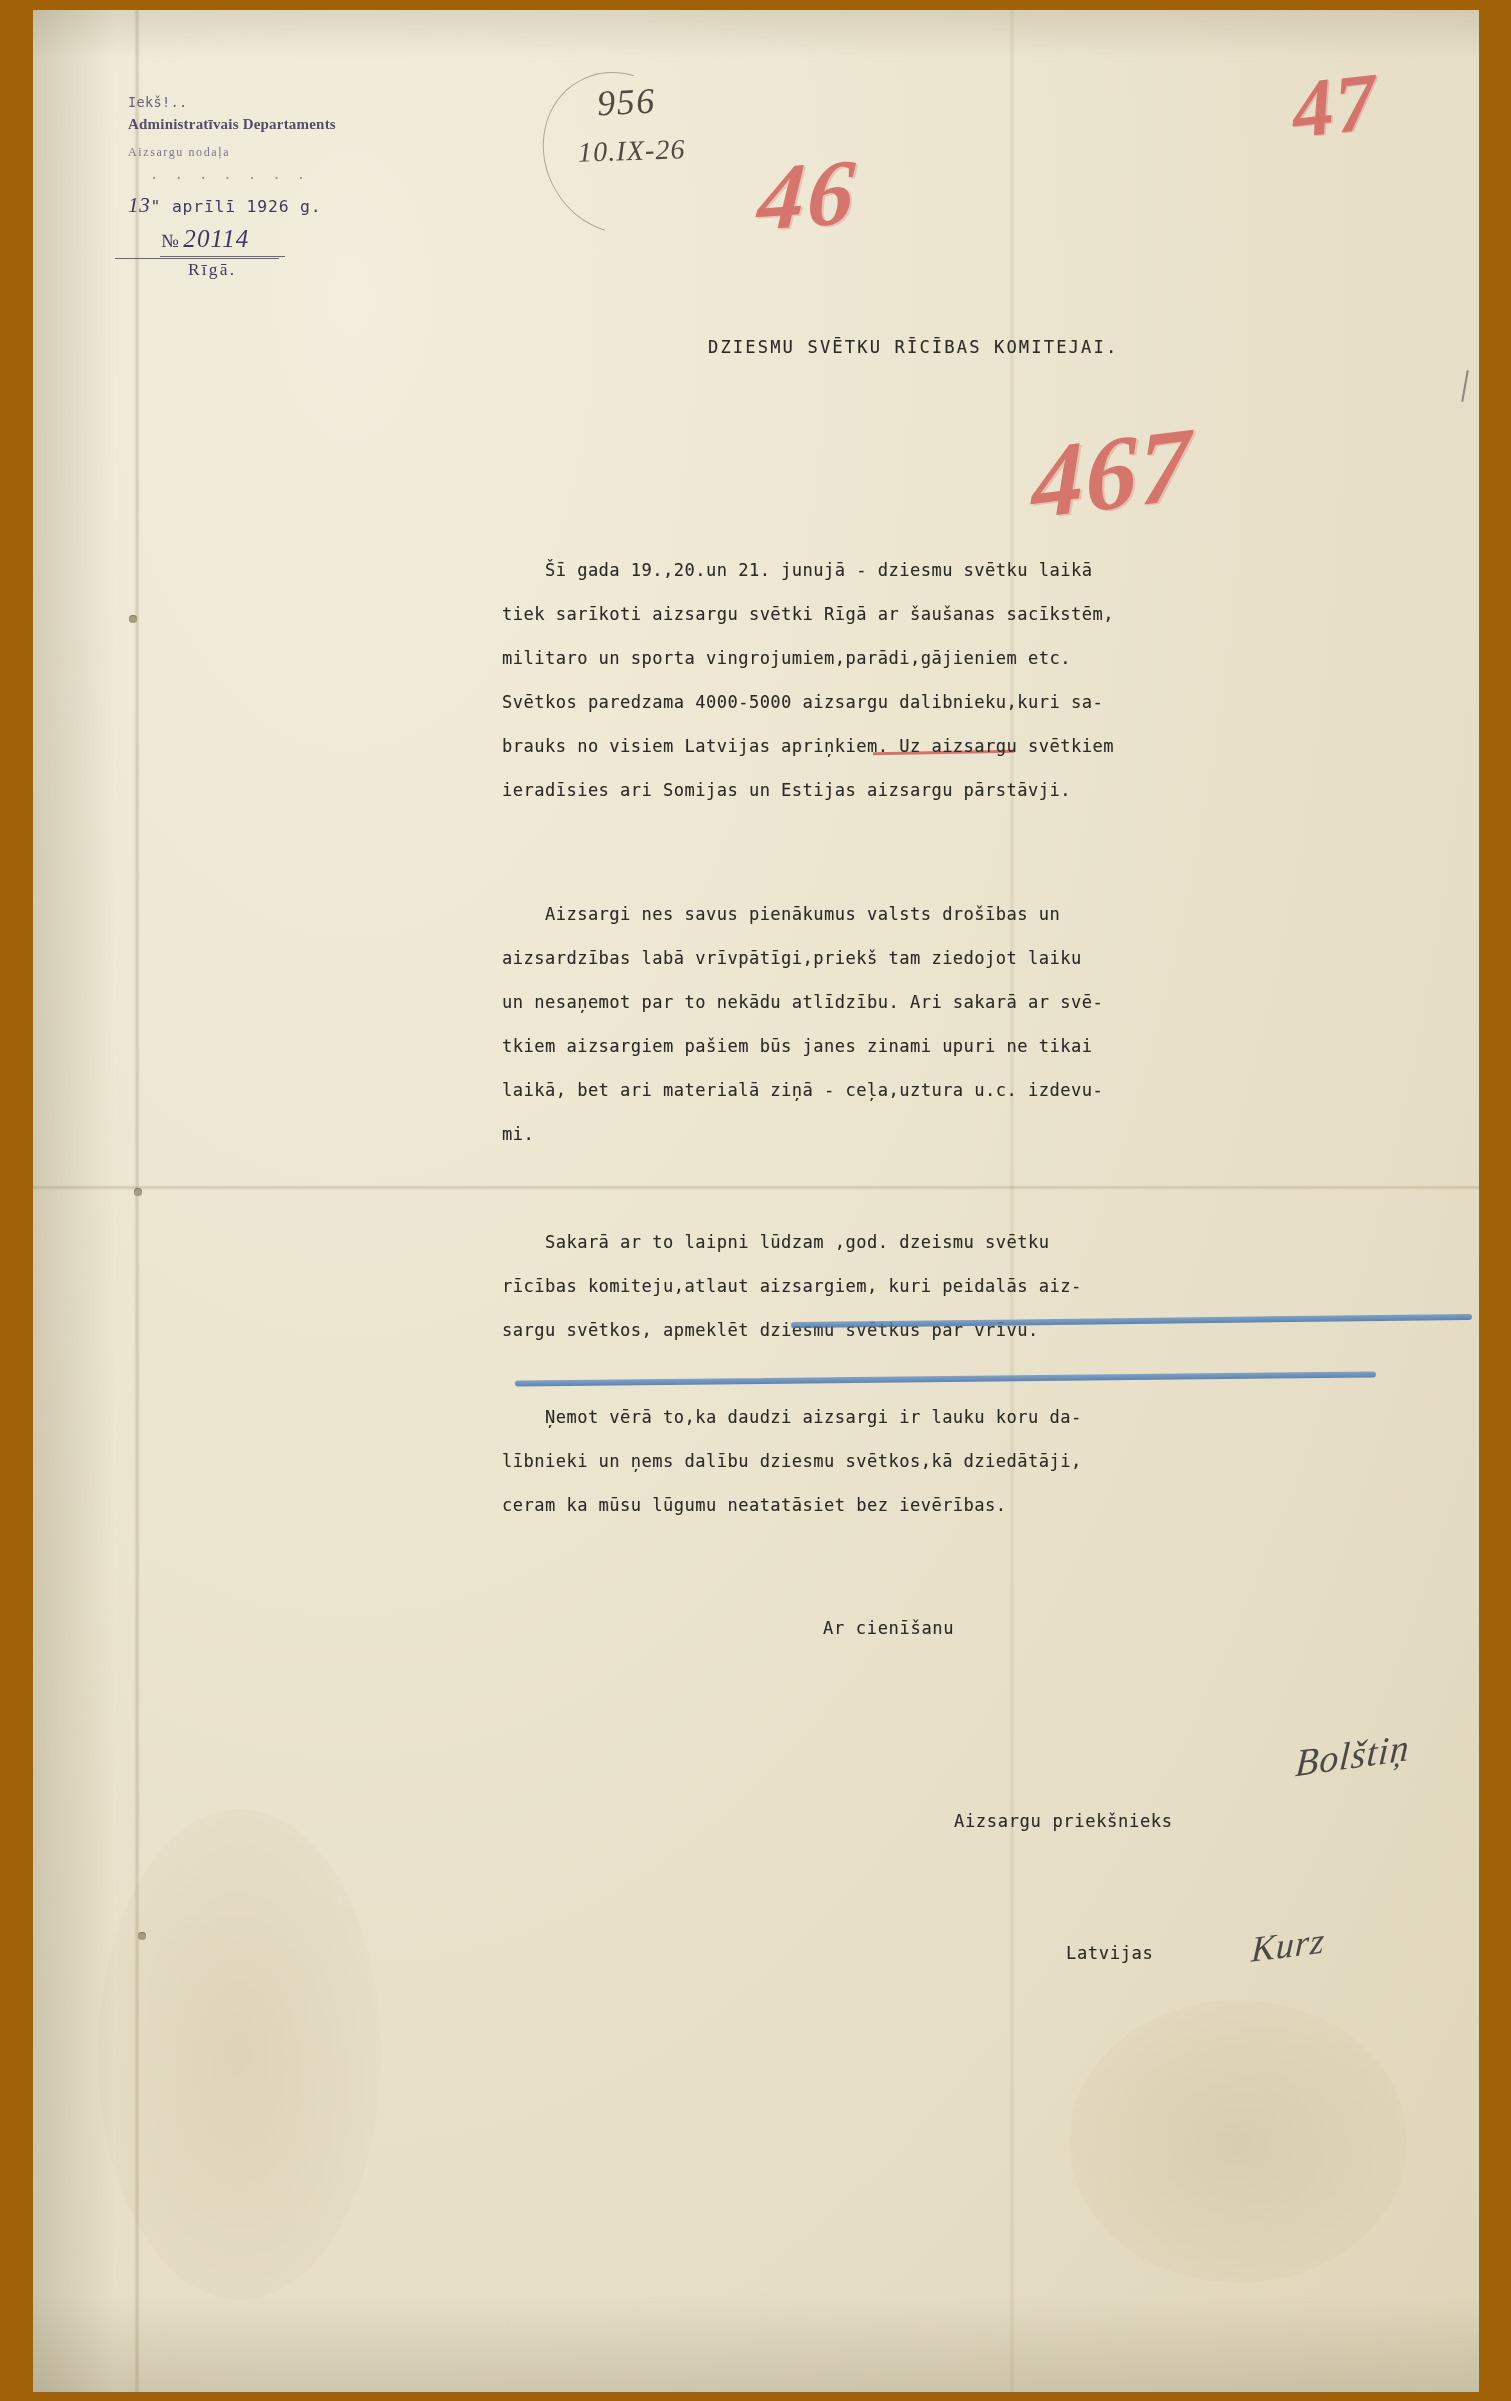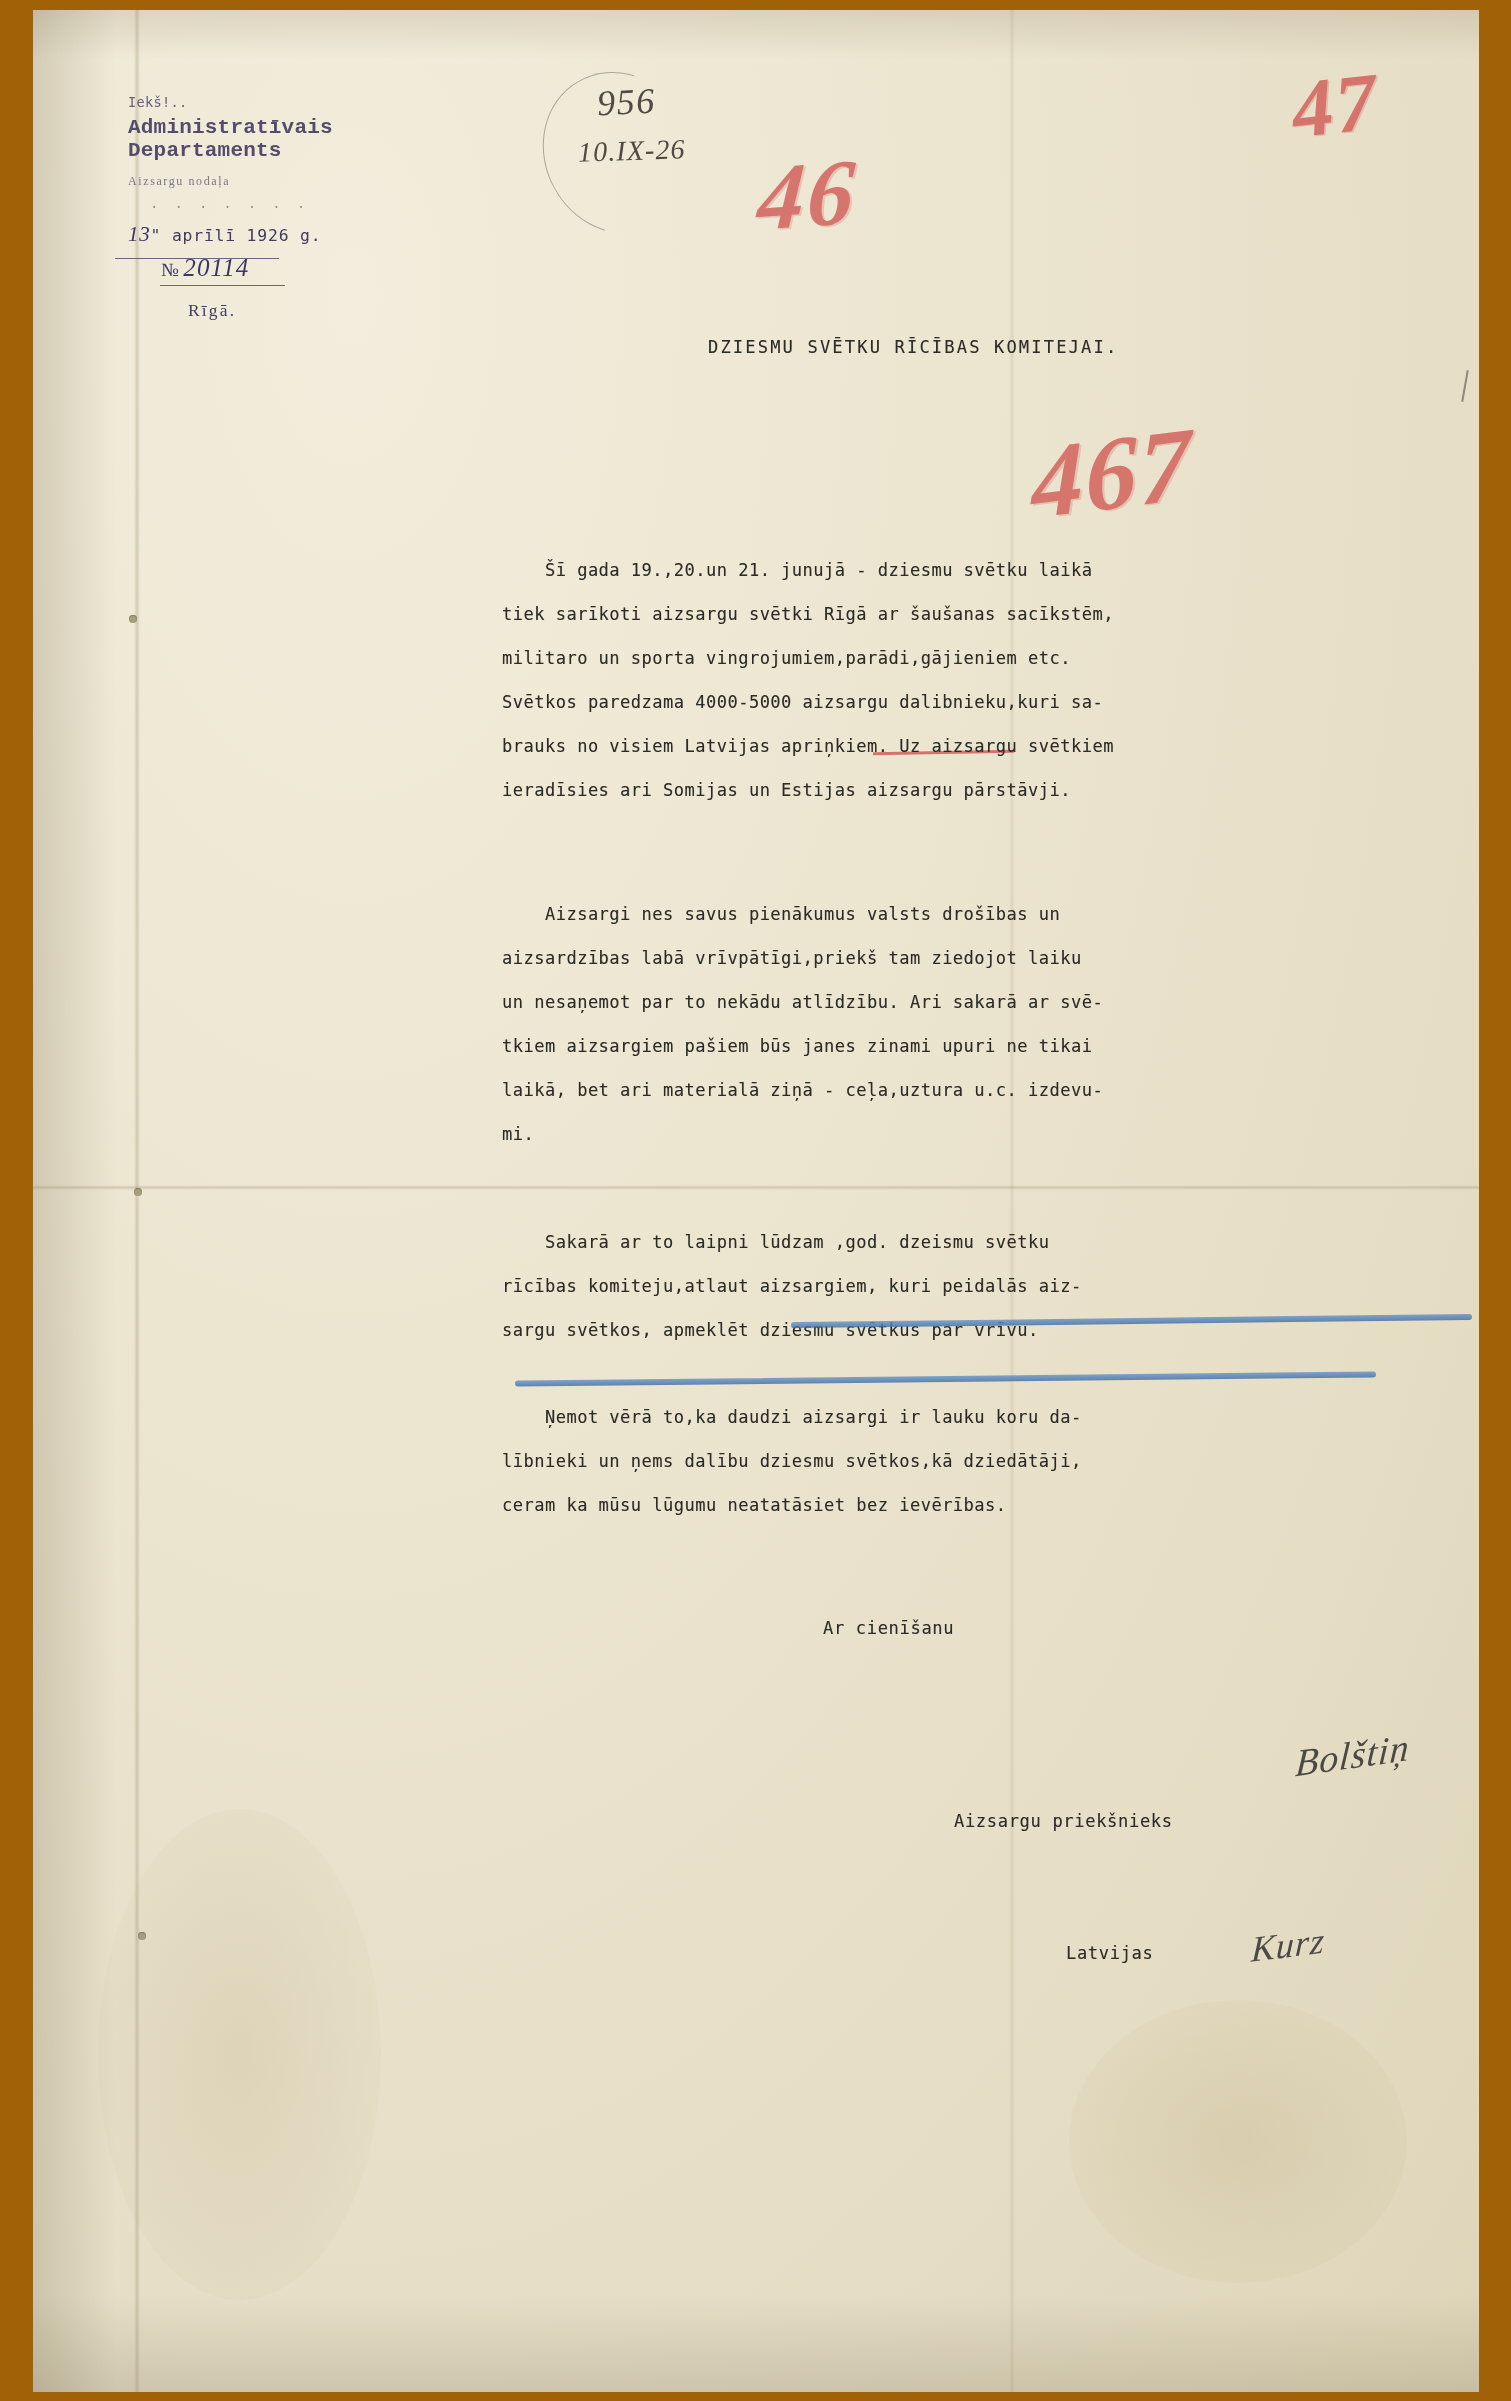--- a/index.html
+++ b/index.html
@@ -136,23 +136,23 @@
     color: #4a4668;
   }
   .lh-small {
     font-family: "DejaVu Sans Mono", monospace;
     font-size: 13.6px;
     color: #4e4a6c;
     letter-spacing: 0.3px;
     opacity: 0.85;
   }
   .lh-dept {
-    font-family: Liberation Mono, monospace;
+    font-family: Liberation Serif, serif;
     font-weight: bold;
-    font-size: 21px;
+    font-size: 15px;
     color: #463f63;
     letter-spacing: 0.2px;
     margin-top: 6.5px;
     opacity: 0.92;
   }
   .lh-nodala {
     font-family: "Liberation Serif", serif;
     font-size: 12px;
     color: #4a4369;
     letter-spacing: 1.6px;
@@ -196,21 +196,21 @@
   }
   .lh-underline {
     width: 125px;
     height: 1.6px;
     background: #4a4369;
     margin-left: 32px;
     margin-top: 2.2px;
     opacity: 0.8;
   }
   .lh-riga {
-    margin-top: 14px;
+    margin-top: 2px;
     margin-left: 60px;
     font-family: "Liberation Serif", serif;
     font-size: 17.4px;
     letter-spacing: 2.2px;
     color: #423c66;
   }
   .lh-rule {
     position: absolute;
     left: 82px;
     top: 248px;

